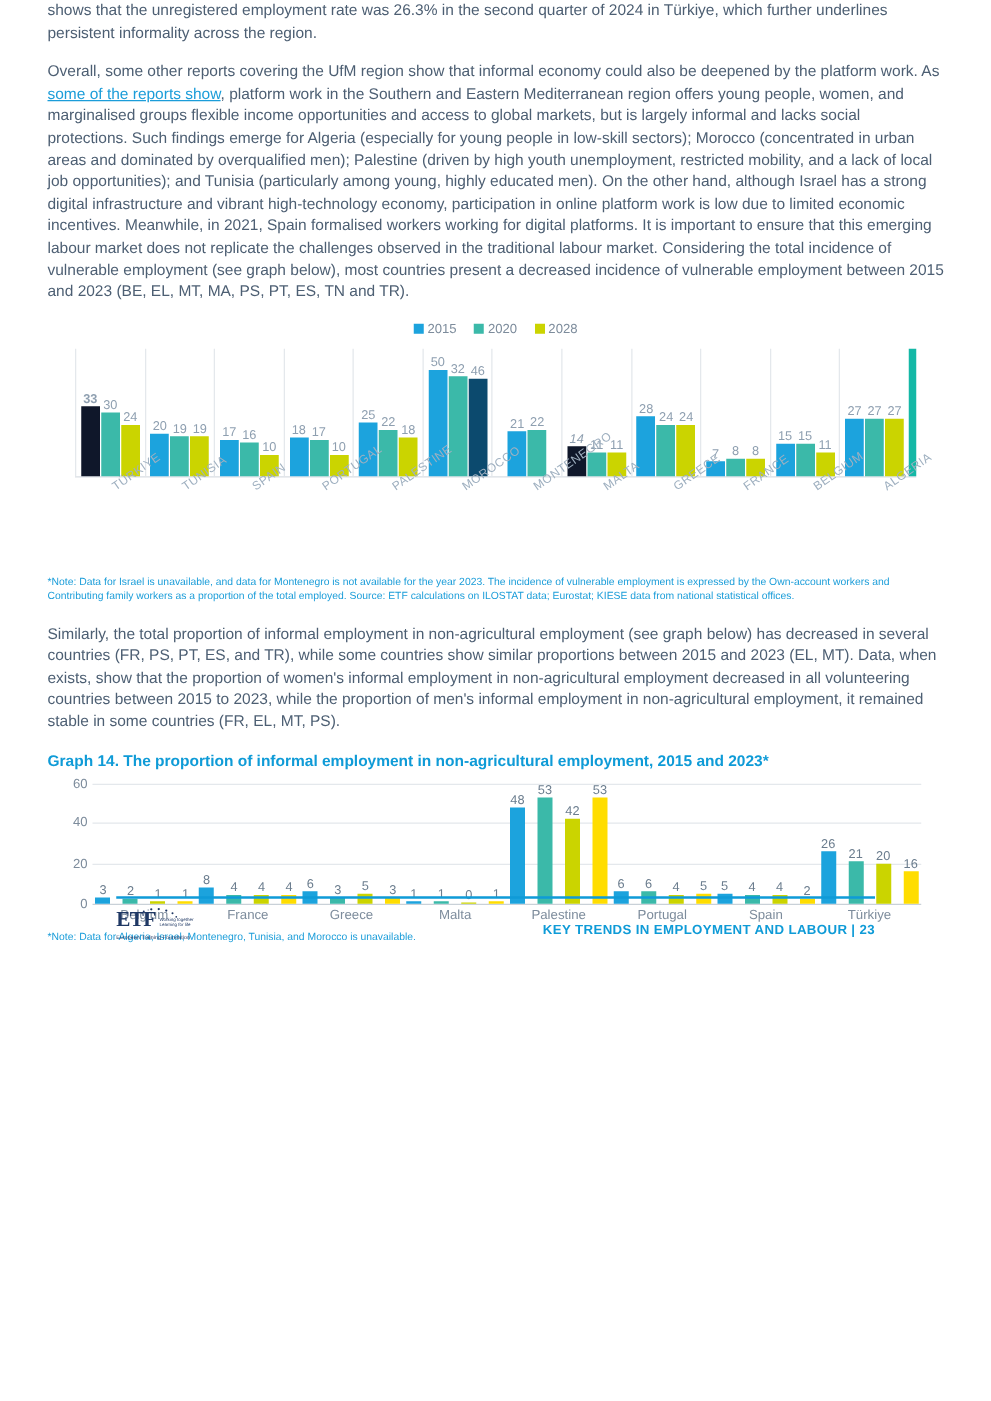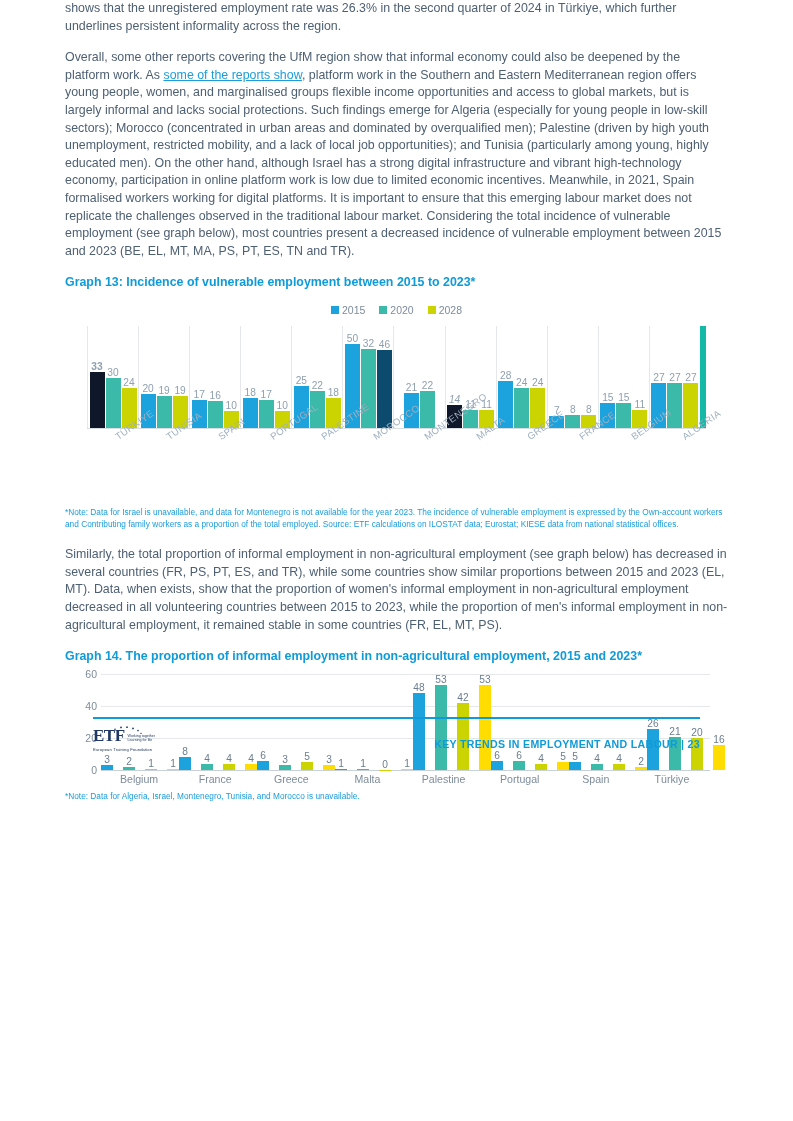--- a/index.html
+++ b/index.html
@@ -1,21 +1,21 @@
 <!DOCTYPE html>
 <html><head>
 <meta charset="utf-8">
 <style>
   html,body{margin:0;padding:0;}
   body{
     width:793px;height:1121px;background:#ffffff;
     font-family:"Liberation Sans","DejaVu Sans",sans-serif;
     color:#4a5a6a;-webkit-font-smoothing:antialiased;
   }
-  .page{position:relative;width:793px;height:803px;box-sizing:border-box;padding:0 65px;}
+  .page{position:relative;width:793px;height:803px;box-sizing:border-box;padding:0 38px;}
 
   
   p.body{
     font-size:12.4px;line-height:17.6px;color:#4d5f73;
     margin:0 0 14px 0;text-align:left;
   }
   p.body a{color:#1b9dd9;text-decoration:underline;}
 
   
   .graph-title{
@@ -101,21 +101,20 @@
 </style>
 </head>
 <body>
 
 <div class="page">
 
   <p class="body">shows that the unregistered employment rate was 26.3% in the second quarter of 2024 in Türkiye, which further underlines persistent informality across the region.</p>
 
   <p class="body"><span>Overall, some other reports covering the UfM region show that informal economy could also be deepened by the platform work. As </span><a href="#">some of the reports show</a><span>, platform work in the Southern and Eastern Mediterranean region offers young people, women, and marginalised groups flexible income opportunities and access to global markets, but is largely informal and lacks social protections. Such findings emerge for Algeria (especially for young people in low-skill sectors); Morocco (concentrated in urban areas and dominated by overqualified men); Palestine (driven by high youth unemployment, restricted mobility, and a lack of local job opportunities); and Tunisia (particularly among young, highly educated men). On the other hand, although Israel has a strong digital infrastructure and vibrant high-technology economy, participation in online platform work is low due to limited economic incentives. Meanwhile, in 2021, Spain formalised workers working for digital platforms. It is important to ensure that this emerging labour market does not replicate the challenges observed in the traditional labour market. Considering the total incidence of vulnerable employment (see graph below), most countries present a decreased incidence of vulnerable employment between 2015 and 2023 (BE, EL, MT, MA, PS, PT, ES, TN and TR).</span></p>
 
-  <div class="graph-title">Graph 13: Incidence of vulnerable employment between 2015 to 2023*</div>
 
   <div class="g13-wrap">
     <div class="legend" id="g13-legend">
         <div class="li">
           <span class="sw" style="background: rgb(28, 163, 221);"></span>
           <span>2015</span>
         </div>
         <div class="li">
           <span class="sw" style="background: rgb(59, 185, 169);"></span>
           <span>2020</span>

